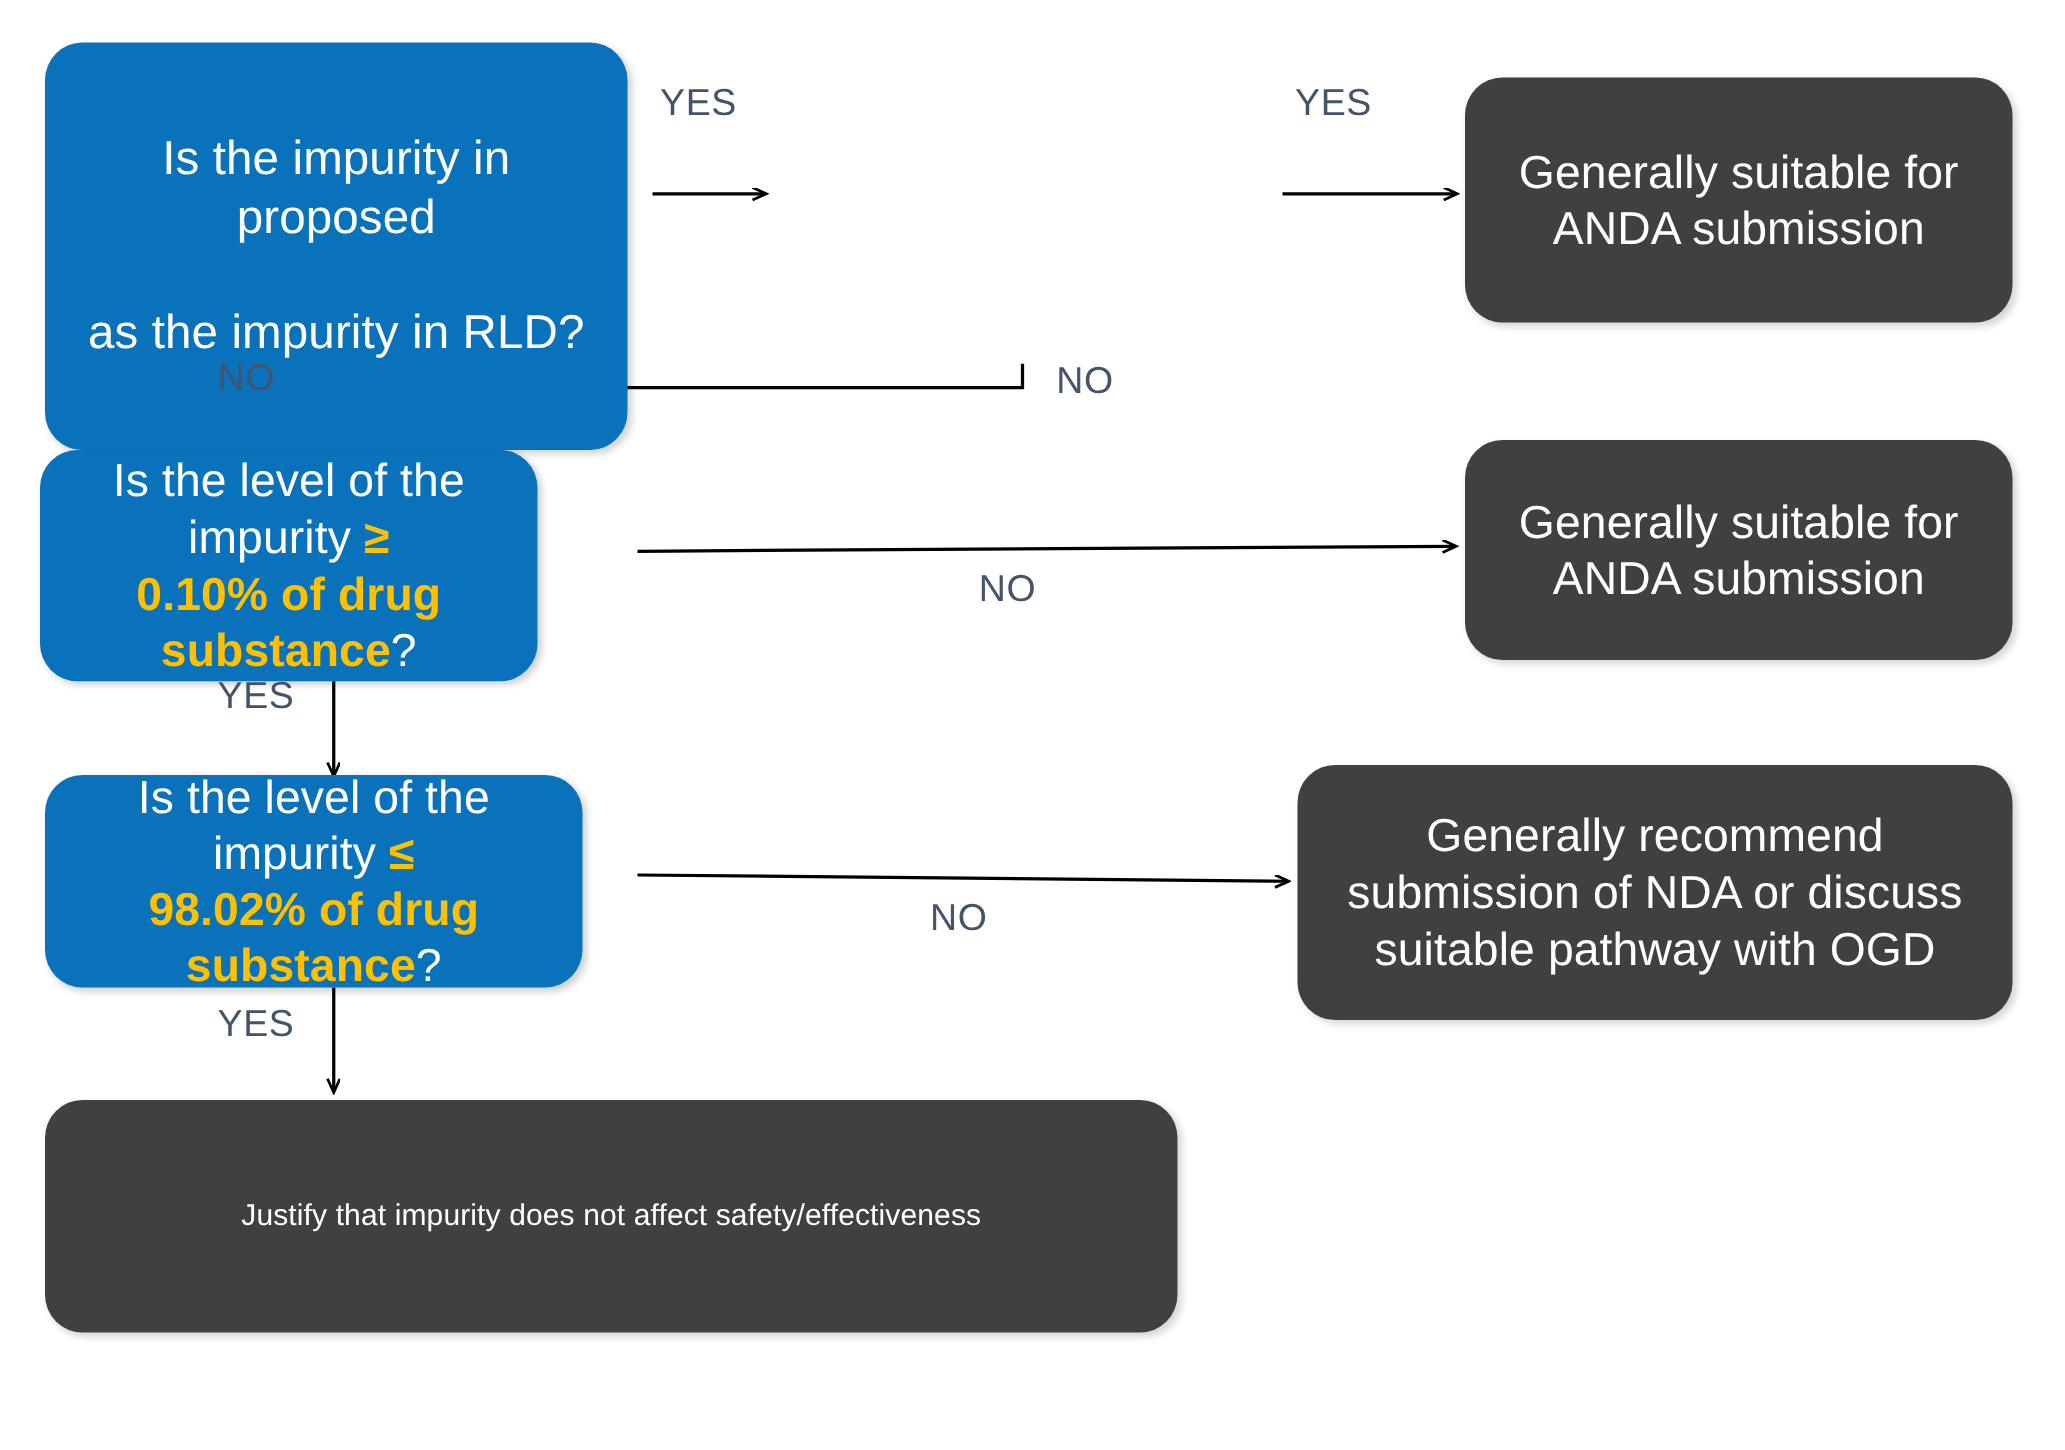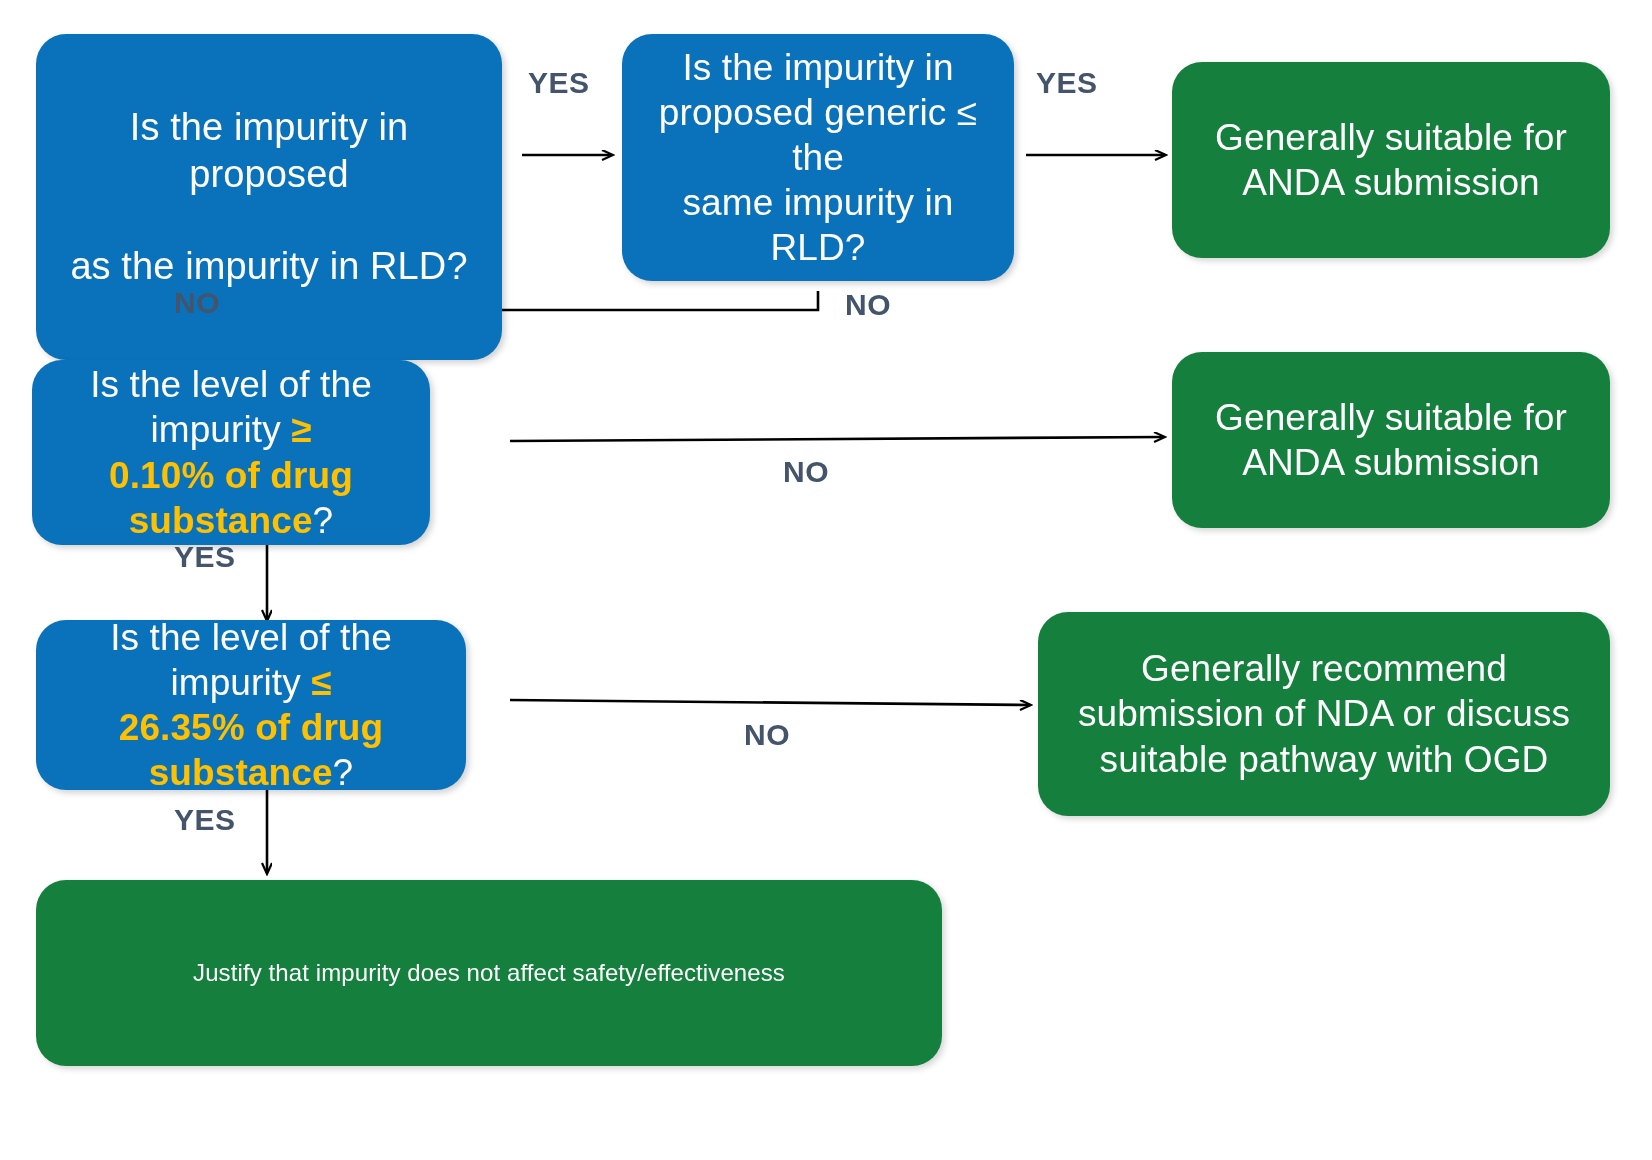--- a/index.html
+++ b/index.html
@@ -30,21 +30,21 @@
     border-radius: 30px;
     padding: 6px 14px;
     line-height: 1.22;
     letter-spacing: 0.1px;
   }
   .node.decision {
     background: #0a72bb;
     box-shadow: 3px 3px 6px rgba(0,0,0,0.18);
   }
   .node.outcome {
-    background: #15803d;
+    background: #404040;
     box-shadow: 3px 3px 6px rgba(0,0,0,0.16);
   }
   .node .txt { display: block; width: 100%; }
 
   .fs38 { font-size: 38px; }
   .fs37 { font-size: 37px; }
   .fs36 { font-size: 24px; }
 
   .hl {
     color: #ffc000;
@@ -52,21 +52,21 @@
   }
   .hl-sym {
     color: #ffc000;
     font-weight: bold;
   }
 
   
   .edge-label {
     position: absolute;
     color: #44546a;
-    font-weight: bold;
+    font-weight: normal;
     font-size: 30px;
     letter-spacing: 0.5px;
     white-space: nowrap;
   }
 
   
   #arrows {
     position: absolute;
     left: 0; top: 0;
     width: 1652px;
@@ -126,27 +126,20 @@
   </svg>
 
   <div class="node decision fs38" style="left:36px; top:34px; width:466px; height:326px;">
     <span class="txt">
       <span>Is the impurity in proposed</span><br>
       <br>
       <span>as the impurity in RLD?</span>
     </span>
   </div>
 
-  <div class="node decision fs37" style="left:622px; top:34px; width:392px; height:247px;">
-    <span class="txt">
-      <span>Is the impurity in</span><br>
-      <span>proposed generic ≤ the</span><br>
-      <span>same impurity in RLD?</span>
-    </span>
-  </div>
 
   <div class="node outcome fs37" style="left:1172px; top:62px; width:438px; height:196px;">
     <span class="txt">
       <span>Generally suitable for</span><br>
       <span>ANDA submission</span>
     </span>
   </div>
 
   <div class="node decision fs37" style="left:32px; top:360px; width:398px; height:185px;">
     <span class="txt">
@@ -158,21 +151,21 @@
   <div class="node outcome fs37" style="left:1172px; top:352px; width:438px; height:176px;">
     <span class="txt">
       <span>Generally suitable for</span><br>
       <span>ANDA submission</span>
     </span>
   </div>
 
   <div class="node decision fs37" style="left:36px; top:620px; width:430px; height:170px;justify-content:flex-end;">
     <span class="txt">
       <span>Is the level of the impurity </span><span class="hl-sym">≤</span><br>
-      <span class="hl">26.35% of drug substance</span><span>?</span>
+      <span class="hl">98.02% of drug substance</span><span>?</span>
     </span>
   </div>
 
   <div class="node outcome fs37" style="left:1038px; top:612px; width:572px; height:204px;">
     <span class="txt">
       <span>Generally recommend</span><br>
       <span>submission of NDA or discuss</span><br>
       <span>suitable pathway with OGD</span>
     </span>
   </div>

